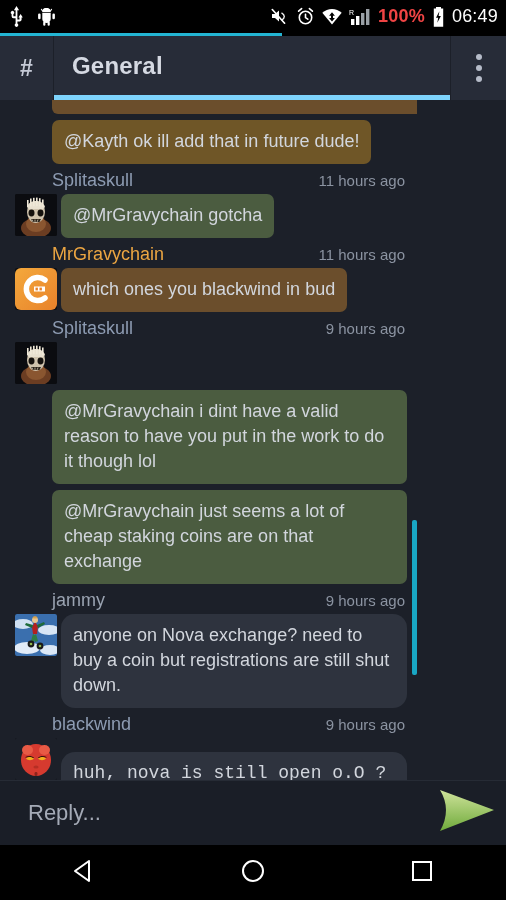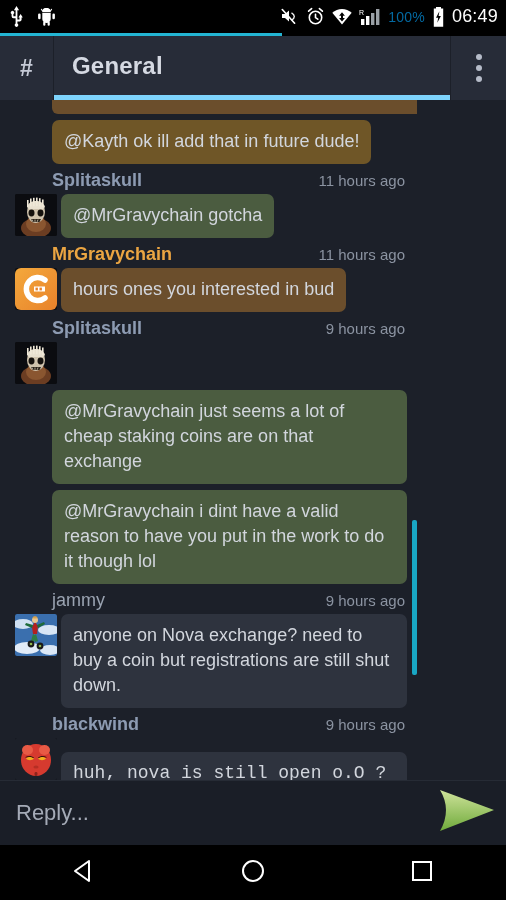--- a/index.html
+++ b/index.html
@@ -12,21 +12,21 @@
   #app { position: relative; width: 506px; height: 900px; background: #1c2029; }
 
   
   .statusbar {
     position: absolute; top: 0; left: 0; width: 506px; height: 33px;
     background: #000; display: flex; align-items: center; padding: 0 8px;
   }
   .sb-left { display: flex; align-items: center; gap: 12px; }
   .sb-right { margin-left: auto; display: flex; align-items: center; gap: 7px; }
   .sb-icon { color: #fff; display: inline-flex; align-items: center; }
-  .sb-text { color: #0369a1; font-size: 14px; letter-spacing: .2px; }
+  .sb-text { color: #ef4444; font-size: 18px; letter-spacing: .2px; font-weight: bold; }
   .sb-clock { color: #fff; font-size: 18px; letter-spacing: .2px; }
 
   
   .accentline {
     position: absolute; top: 33px; left: 0; height: 3px; width: 282px;
     background: #23b5d3;
   }
   .accentline-bg {
     position: absolute; top: 33px; left: 0; height: 3px; width: 506px;
     background: #000;
@@ -60,56 +60,56 @@
     background: #1c2029; overflow: hidden;
   }
   .msg-cut {
     margin: 0 0 0 52px; width: 440px; height: 14px;
     background: #6b4e2c; border-radius: 0 0 6px 6px;
   }
   .msg-block { position: relative; }
   .meta {
     display: flex; align-items: baseline; padding: 6px 12px 1px 52px;
   }
-  .author { font-size: 18px; font-weight: bold; }
+  .author { font-size: 18px; font-weight: normal; }
   .author.blue { color: #8d9bb2; }
   .author.orange { color: #eba542; }
   .author.plain { color: #9aa3b1; font-weight: normal; }
   .time { margin-left: auto; color: #8b93a1; font-size: 15px; }
   .row { display: flex; align-items: flex-start; padding: 0 10px 0 10px; }
   .avatar {
     width: 42px; height: 42px; margin: 2px 4px 0 5px; flex: 0 0 42px;
     border-radius: 2px; overflow: hidden; background: #0c0e12;
   }
   .bubble {
     border-radius: 7px; padding: 9px 12px 10px 12px;
     color: #d2d6dd; font-size: 18px; line-height: 25px;
   }
   .bubble.brown { background: #6f5627; }
   .bubble.brown-dk { background: #6b4e2c; }
   .bubble.green { background: #4b5c40; }
   .bubble.gray { background: #2e333e; }
-  .bubble.wide { flex: 1; }
+  .bubble.wide { flex: 1; border-radius: 14px; }
   .bubble-line { margin-left: 52px; margin-right: 10px; margin-top: 6px; }
 
   
   .scrollbar {
     position: absolute; right: 0; top: 420px; width: 5px; height: 155px;
     background: #19a7c4; border-radius: 2px;
   }
 
   
   .replybar {
     position: absolute; top: 780px; left: 0; width: 506px; height: 65px;
     background: #1a1e27; display: flex; align-items: center;
     border-top: 1px solid #262b35;
   }
   .reply-input {
     flex: 1; background: transparent; border: 0; outline: none;
-    color: #aab0bc; font-size: 22px; padding-left: 16px;
+    color: #aab0bc; font-size: 22px; padding-left: 28px;
     font-family: "Liberation Sans", sans-serif;
   }
   .reply-input::placeholder { color: #a4aab6; opacity: 1; }
   .send-btn { width: 78px; display: flex; align-items: center; justify-content: center; }
 
   
   .navbar {
     position: absolute; top: 845px; left: 0; width: 506px; height: 55px;
     background: #000; display: flex; align-items: center; justify-content: space-around;
   }
@@ -259,21 +259,21 @@
                   <stop offset="1" stop-color="#e8822b"></stop>
               </linearGradient>
             </defs>
             <rect width="42" height="42" rx="6" fill="url(#gg)"></rect>
             <path d="M30 12a11.5 11.5 0 100 18" stroke="#fff" stroke-width="5.5" fill="none" stroke-linecap="round"></path>
             <rect x="19" y="18.5" width="11" height="5" fill="#fff"></rect>
             <rect x="20.5" y="19.6" width="2.4" height="2.8" fill="#e8822b"></rect>
             <rect x="24.5" y="19.6" width="2.4" height="2.8" fill="#e8822b"></rect>
           </svg>
         </div>
-        <div class="bubble brown-dk" style="margin-top:2px;">hours ones you interested in bud</div>
+        <div class="bubble brown-dk" style="margin-top:2px;">which ones you blackwind in bud</div>
       </div>
     </div>
 
     <div class="msg-block">
       <div class="meta">
         <span class="author blue">Splitaskull</span>
         <span class="time">9 hours ago</span>
       </div>
       <div class="row">
         <div class="avatar">
@@ -292,25 +292,25 @@
             <ellipse cx="16.5" cy="19" rx="3" ry="3.4" fill="#15120e"></ellipse>
             <ellipse cx="25.5" cy="19" rx="3" ry="3.4" fill="#15120e"></ellipse>
             <path d="M16 25h10l-1.5 3h-7z" fill="#2a231a"></path>
             <path d="M17 25.5l1 2.2M20 25.5v2.4M23 25.5l-.8 2.3" stroke="#cfc3ad" stroke-width=".8"></path>
           </svg>
         </div>
       </div>
     </div>
 
     <div class="msg-block">
+      <div class="bubble green bubble-line">@MrGravychain i dint have a valid reason to have you put in the work to do it though lol</div>
+    </div>
+
+    <div class="msg-block">
       <div class="bubble green bubble-line">@MrGravychain just seems a lot of cheap staking coins are on that exchange</div>
-    </div>
-
-    <div class="msg-block">
-      <div class="bubble green bubble-line">@MrGravychain i dint have a valid reason to have you put in the work to do it though lol</div>
     </div>
 
     <div class="msg-block">
       <div class="meta">
         <span class="author plain">jammy</span>
         <span class="time">9 hours ago</span>
       </div>
       <div class="row">
         <div class="avatar">
           <svg width="42" height="42" viewBox="0 0 42 42">

